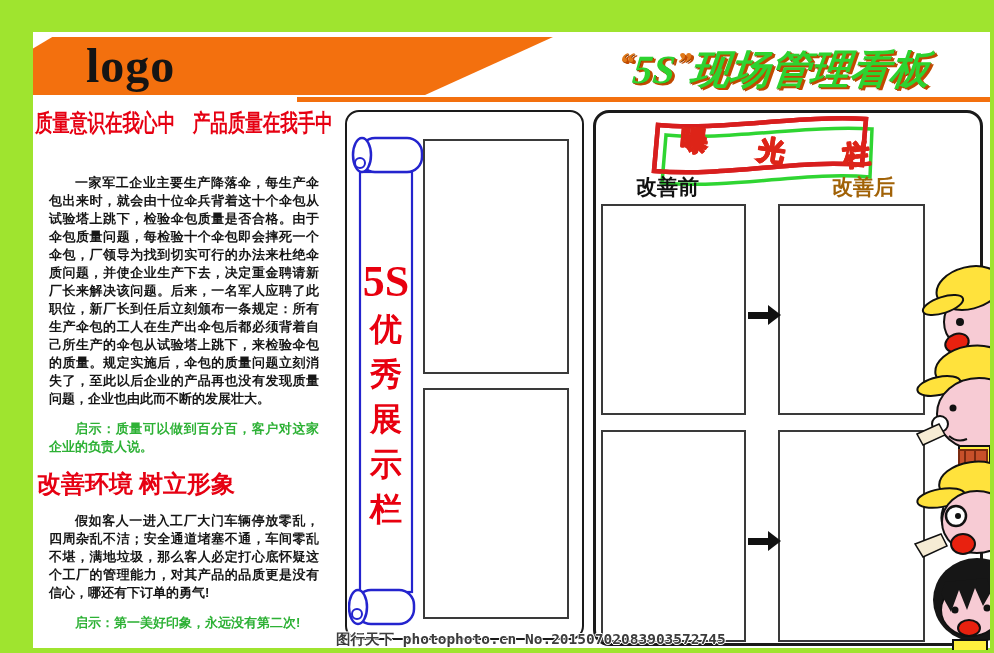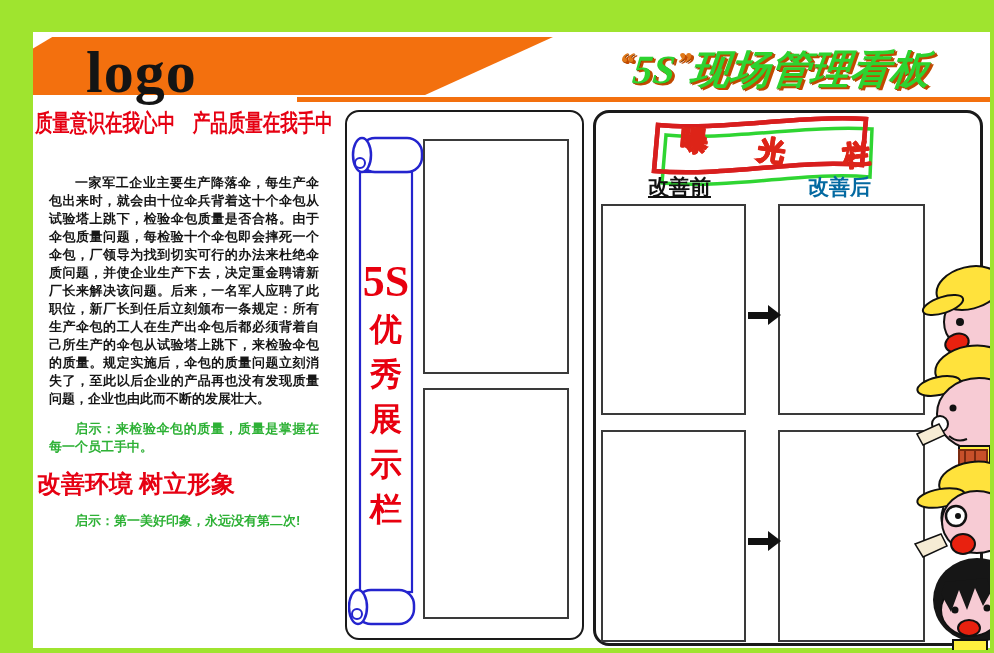--- a/index.html
+++ b/index.html
@@ -4,21 +4,21 @@
 <style>
   html,body{margin:0;padding:0;}
   .stage{position:relative;width:994px;height:653px;background:#9FE42F;overflow:hidden;
          font-family:"Liberation Sans",sans-serif;}
   .page{position:absolute;left:33px;top:32px;width:957px;height:616px;background:#fff;}
 
   
   .orange-banner{position:absolute;left:33px;top:37px;width:520px;height:58px;background:#F3700E;
     clip-path:polygon(0 20%,3.7% 0,100% 0,75.4% 100%,0 100%);}
   .logo-text{position:absolute;left:86px;top:38px;font-family:"Liberation Serif",serif;
-    font-size:60px;font-weight:bold;color:#141414;letter-spacing:1px;}
+    font-size:48px;font-weight:bold;color:#141414;letter-spacing:1px;}
   .orange-rule{position:absolute;left:297px;top:97px;width:693px;height:5px;background:#F3700E;}
   .board-title{position:absolute;left:618px;top:42px;font-family:"Liberation Serif",serif;
     font-size:40px;font-weight:900;font-style:italic;transform:skewX(-6deg);white-space:nowrap;
     color:#2DD330;text-shadow:3px 2px 0 #C14A00,1px 1px 0 #8B3A00;}
   .board-title .q{color:#E07818;font-size:30px;vertical-align:10px;}
   .slogan{position:absolute;left:35px;top:107px;font-family:"Liberation Serif",serif;
     font-size:24px;font-weight:900;color:#E60012;white-space:nowrap;
     transform:scaleX(0.73);transform-origin:left center;}
 
   
@@ -47,22 +47,22 @@
   .right-panel{position:absolute;left:593px;top:110px;width:390px;height:536px;
     background:#fff;border:3px solid #1a1a1a;border-radius:16px;box-sizing:border-box;}
   .banner-svg{position:absolute;left:52px;top:0px;}
   .banner-ch{position:absolute;font-size:27px;font-weight:900;color:#fff;
     -webkit-text-stroke:1.5px #DD2418;
     text-shadow:1px 0 0 #DD2418,-1px 0 0 #DD2418,0 1px 0 #DD2418,0 -1px 0 #DD2418;}
   .bch0{left:85px;top:10px;transform:rotate(5deg);}
   .bch1{left:162px;top:20px;transform:rotate(8deg);}
   .bch2{left:247px;top:24px;transform:rotate(-6deg);}
   .lbl{position:absolute;top:60px;font-size:21px;font-weight:bold;color:#111;}
-  .lbl-before{left:52px;text-decoration:underline;}
-  .lbl-after{left:212px;color:#0369a1;}
+  .lbl-before{left:40px;}
+  .lbl-after{left:236px;color:#a16207;}
   .ph-tl{left:5px;top:91px;width:145px;height:211px;}
   .ph-tr{left:182px;top:91px;width:147px;height:211px;}
   .ph-bl{left:5px;top:317px;width:145px;height:212px;}
   .ph-br{left:182px;top:317px;width:147px;height:212px;}
   .arrow{position:absolute;width:20px;height:7px;background:#111;}
   .arrow::after{content:"";position:absolute;left:20px;top:-7px;
     border-top:10.5px solid transparent;border-bottom:10.5px solid transparent;
     border-left:13px solid #111;}
   .arrow1{left:152px;top:199px;}
   .arrow2{left:152px;top:425px;}
@@ -84,22 +84,23 @@
   <div class="orange-banner"></div>
   <div class="logo-text">logo</div>
   <div class="orange-rule"></div>
   <div class="board-title">
     <span class="q">“</span><span>5S</span><span class="q">”</span><span>现场管理看板</span>
   </div>
   <div class="slogan">质量意识在我心中　产品质量在我手中</div>
 
   <div class="left-col">
     <p>一家军工企业主要生产降落伞，每生产伞包出来时，就会由十位伞兵背着这十个伞包从试验塔上跳下，检验伞包质量是否合格。由于伞包质量问题，每检验十个伞包即会摔死一个伞包，厂领导为找到切实可行的办法来杜绝伞质问题，并使企业生产下去，决定重金聘请新厂长来解决该问题。后来，一名军人应聘了此职位，新厂长到任后立刻颁布一条规定：所有生产伞包的工人在生产出伞包后都必须背着自己所生产的伞包从试验塔上跳下，来检验伞包的质量。规定实施后，伞包的质量问题立刻消失了，至此以后企业的产品再也没有发现质量问题，企业也由此而不断的发展壮大。</p>
-    <p class="tip">启示：来检验伞包的质量，质量是掌握在每一个员工手中。</p>
+    <p class="tip">启示：质量可以做到百分百，客户对这家企业的负责人说。</p>
     <h4>改善环境 树立形象</h4>
+    <p>假如客人一进入工厂大门车辆停放零乱，四周杂乱不洁；安全通道堵塞不通，车间零乱不堪，满地垃圾，那么客人必定打心底怀疑这个工厂的管理能力，对其产品的品质更是没有信心，哪还有下订单的勇气!</p>
     <p class="tip">启示：第一美好印象，永远没有第二次!</p>
   </div>
 
   <div class="center-panel">
     <svg class="scroll-svg" width="80" height="512" viewBox="0 0 80 512">
       <rect x="12" y="42" width="52" height="420" fill="#fff" stroke="#2424CE" stroke-width="2.2"></rect>
       <rect x="12" y="8" width="62" height="34" rx="15" fill="#fff" stroke="#2424CE" stroke-width="2.5"></rect>
       <ellipse cx="14" cy="25" rx="9" ry="17" fill="#fff" stroke="#2424CE" stroke-width="2.5"></ellipse>
       <circle cx="12" cy="33" r="5" fill="#fff" stroke="#2424CE" stroke-width="2"></circle>
       <rect x="8" y="460" width="58" height="34" rx="15" fill="#fff" stroke="#2424CE" stroke-width="2.5"></rect>
@@ -179,13 +180,14 @@
         <ellipse cx="58" cy="62" rx="30" ry="26" fill="#F7CBD4" stroke="#111" stroke-width="2"></ellipse>
         <path d="M28,46 l10,18 8,-22 8,20 8,-22 8,18 8,-14 -4,-14 -42,4 z" fill="#161616"></path>
         <circle cx="42" cy="62" r="3.5" fill="#111"></circle>
         <circle cx="74" cy="60" r="3.5" fill="#111"></circle>
         <ellipse cx="56" cy="80" rx="11" ry="8" fill="#E8210F" stroke="#111" stroke-width="2"></ellipse>
         <rect x="40" y="92" width="34" height="12" fill="#FFEF3E" stroke="#111" stroke-width="2"></rect>
       </g>
     </svg>
   </div>
 
+  <div class="watermark">图行天下 photophoto.cn  No.20150702083903572745</div>
 </div>
 
 </body></html>

